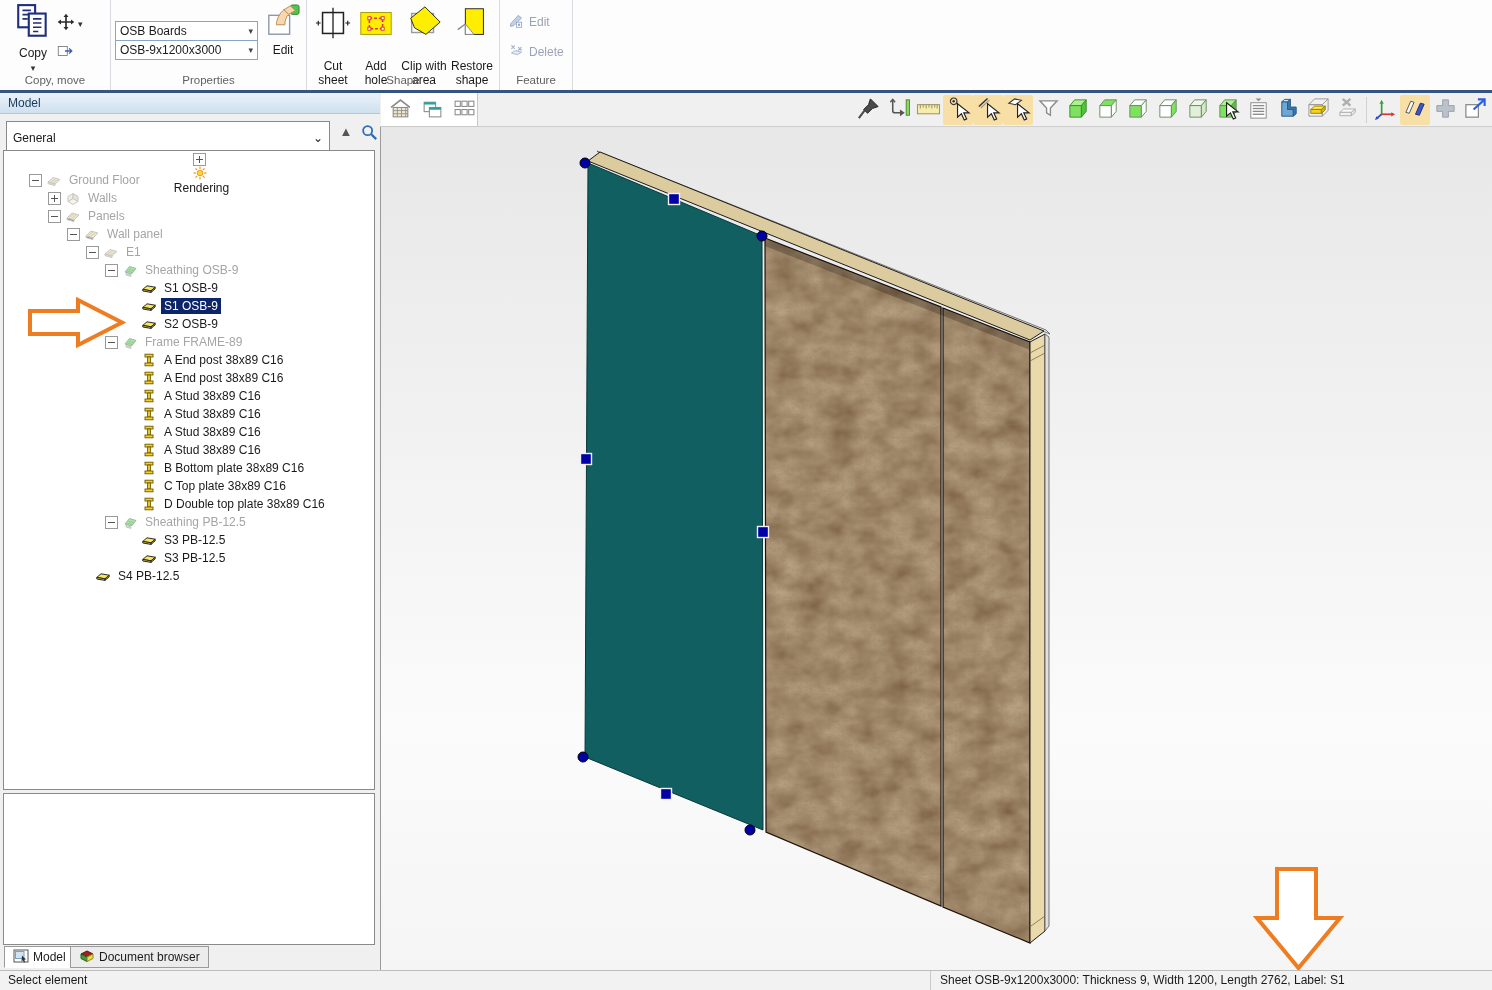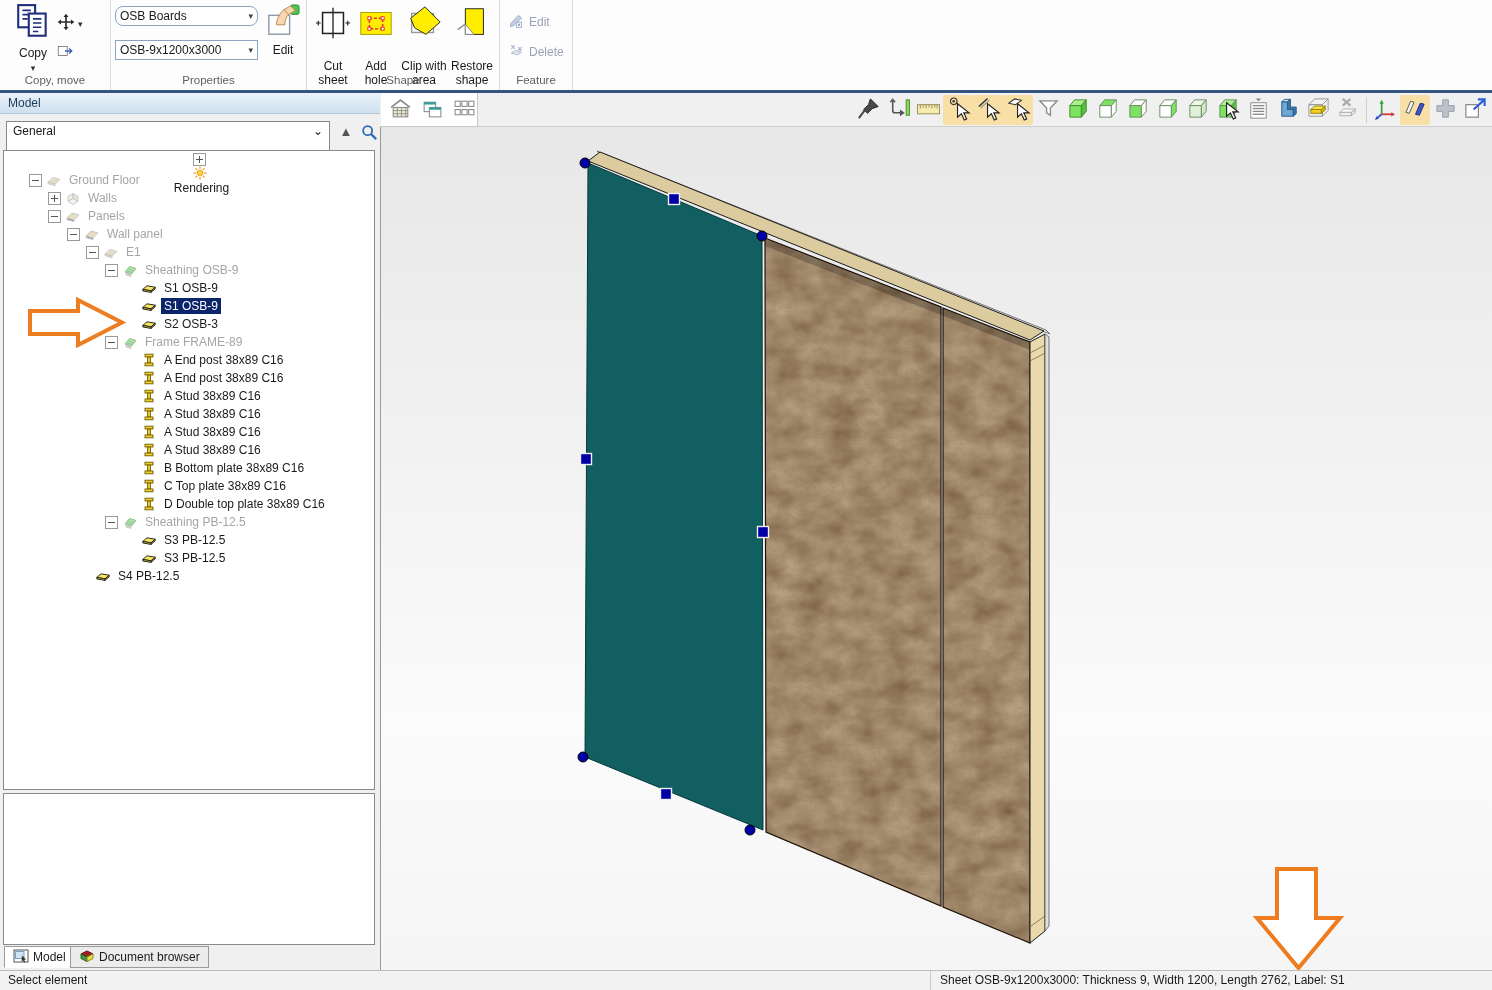--- a/index.html
+++ b/index.html
@@ -22,21 +22,21 @@
   .shbtn{position:absolute;top:4px;text-align:center;}
   .shbtn .shlabel{display:block;margin-top:14px;line-height:14px;}
   .featrow{position:absolute;display:flex;align-items:center;gap:4px;color:#9aa3b5;}
   
   #leftpanel{position:absolute;left:0;top:93px;width:380px;height:877px;background:#f0f0f0;}
   #model-header{position:absolute;left:0;top:0;width:380px;height:21px;
      background:linear-gradient(#eaf2fa,#cfe0ef);border-bottom:1px solid #b3c6da;
      color:#1a3a5c;line-height:21px;padding-left:8px;box-sizing:border-box;}
   #filter-row{position:absolute;left:0;top:22px;width:380px;height:35px;background:#f0f0f0;}
   #filter-select{position:absolute;left:6px;top:6px;width:324px;height:22px;background:#fff;
-     border:1px solid #888;display:flex;align-items:flex-end;padding:16px 6px;box-sizing:border-box;}
+     border:1px solid #888;display:flex;align-items:center;padding:16px 6px;box-sizing:border-box;}
   #filter-select .dtext{flex:1;}
   #collapse-btn{position:absolute;left:334px;top:8px;width:24px;height:18px;text-align:center;color:#555;font-size:13px;line-height:18px;}
   #search-btn{position:absolute;left:360px;top:7px;width:18px;height:20px;}
   #treebox{position:absolute;left:3px;top:57px;width:372px;height:640px;background:#fff;
      border:1px solid #8a8a8a;box-sizing:border-box;overflow:hidden;padding-top:2px;}
   .tree-row{height:18px;display:flex;align-items:center;white-space:nowrap;}
   .expander{width:11px;height:11px;border:1px solid #9a9a9a;background:#fff;display:inline-block;
      position:relative;margin-right:4px;flex:none;box-sizing:content-box;}
   .expander::before{content:"";position:absolute;left:2px;top:5px;width:7px;height:1px;background:#555;}
   .expander.plus::after{content:"";position:absolute;left:5px;top:2px;width:1px;height:7px;background:#555;}
@@ -106,21 +106,21 @@
     <div class="smallbtn" style="left:56px;top:42px;">
       <span><svg viewBox="0 0 24 24" width="18" height="18">
             <rect x="3" y="6" width="12" height="12" fill="#fff" stroke="#666"></rect>
             <path d="M12 12 H21 M17.5 8.5 L21 12 L17.5 15.5" stroke="#3a5fae" fill="none" stroke-width="1.8"></path>
           </svg></span>
     </div>
     <div class="glabel">Copy, move</div>
   </div>
 
   <div class="rgroup" style="left:111px;width:195px;">
-    <div class="dropdown" style="left:4px;top:6px;border-radius:8px;">
+    <div class="dropdown" style="left:4px;top:21px;">
       <span class="dtext">OSB Boards</span>
       <span class="dcaret">▾</span>
     </div>
     <div class="dropdown" style="left:4px;top:40px;">
       <span class="dtext">OSB-9x1200x3000</span>
       <span class="dcaret">▾</span>
     </div>
     <div class="bigbtn" style="left:151px;top:4px;width:42px;">
       <span class="ricon">
         <svg viewBox="0 0 36 36" width="36" height="34">
@@ -320,21 +320,21 @@
       </div>
       <div class="tree-row" style="padding-left: 120px;">
         <span class="exp-spacer"></span>
         <span class="ticon">
           <svg viewBox="0 0 14 14">
             <polygon points="0.8,8.4 5,4.8 13.2,6.2 9,9.8" fill="#f7e75a" stroke="#2a2a2a"></polygon>
             <polygon points="0.8,8.4 9,9.8 9,11.4 0.8,10" fill="#d9c72e" stroke="#2a2a2a"></polygon>
             <polygon points="9,9.8 13.2,6.2 13.2,7.8 9,11.4" fill="#b8a61e" stroke="#2a2a2a"></polygon>
           </svg>
         </span>
-        <span class="tlabel">S2 OSB-3</span>
+        <span class="tlabel">S2 OSB-9</span>
       </div>
       <div class="tree-row" style="padding-left: 101px;">
         <span class="expander" style="margin-right: 4px;"></span>
         <span class="ticon gicon">
           <svg viewBox="0 0 14 14">
             <polygon points="3,10.5 8,12 8,13.4 3,11.9" fill="#bdbdbd" stroke="#8a8a8a"></polygon>
             <polygon points="2,9 6.5,3.5 13,5.5 8.5,11" fill="#58c858" stroke="#2a7d2a"></polygon>
             <path d="M4 8 L9.5 9.6 M5.3 6.2 L10.8 7.8" stroke="#2a7d2a" stroke-width="0.8"></path>
           </svg>
         </span>

